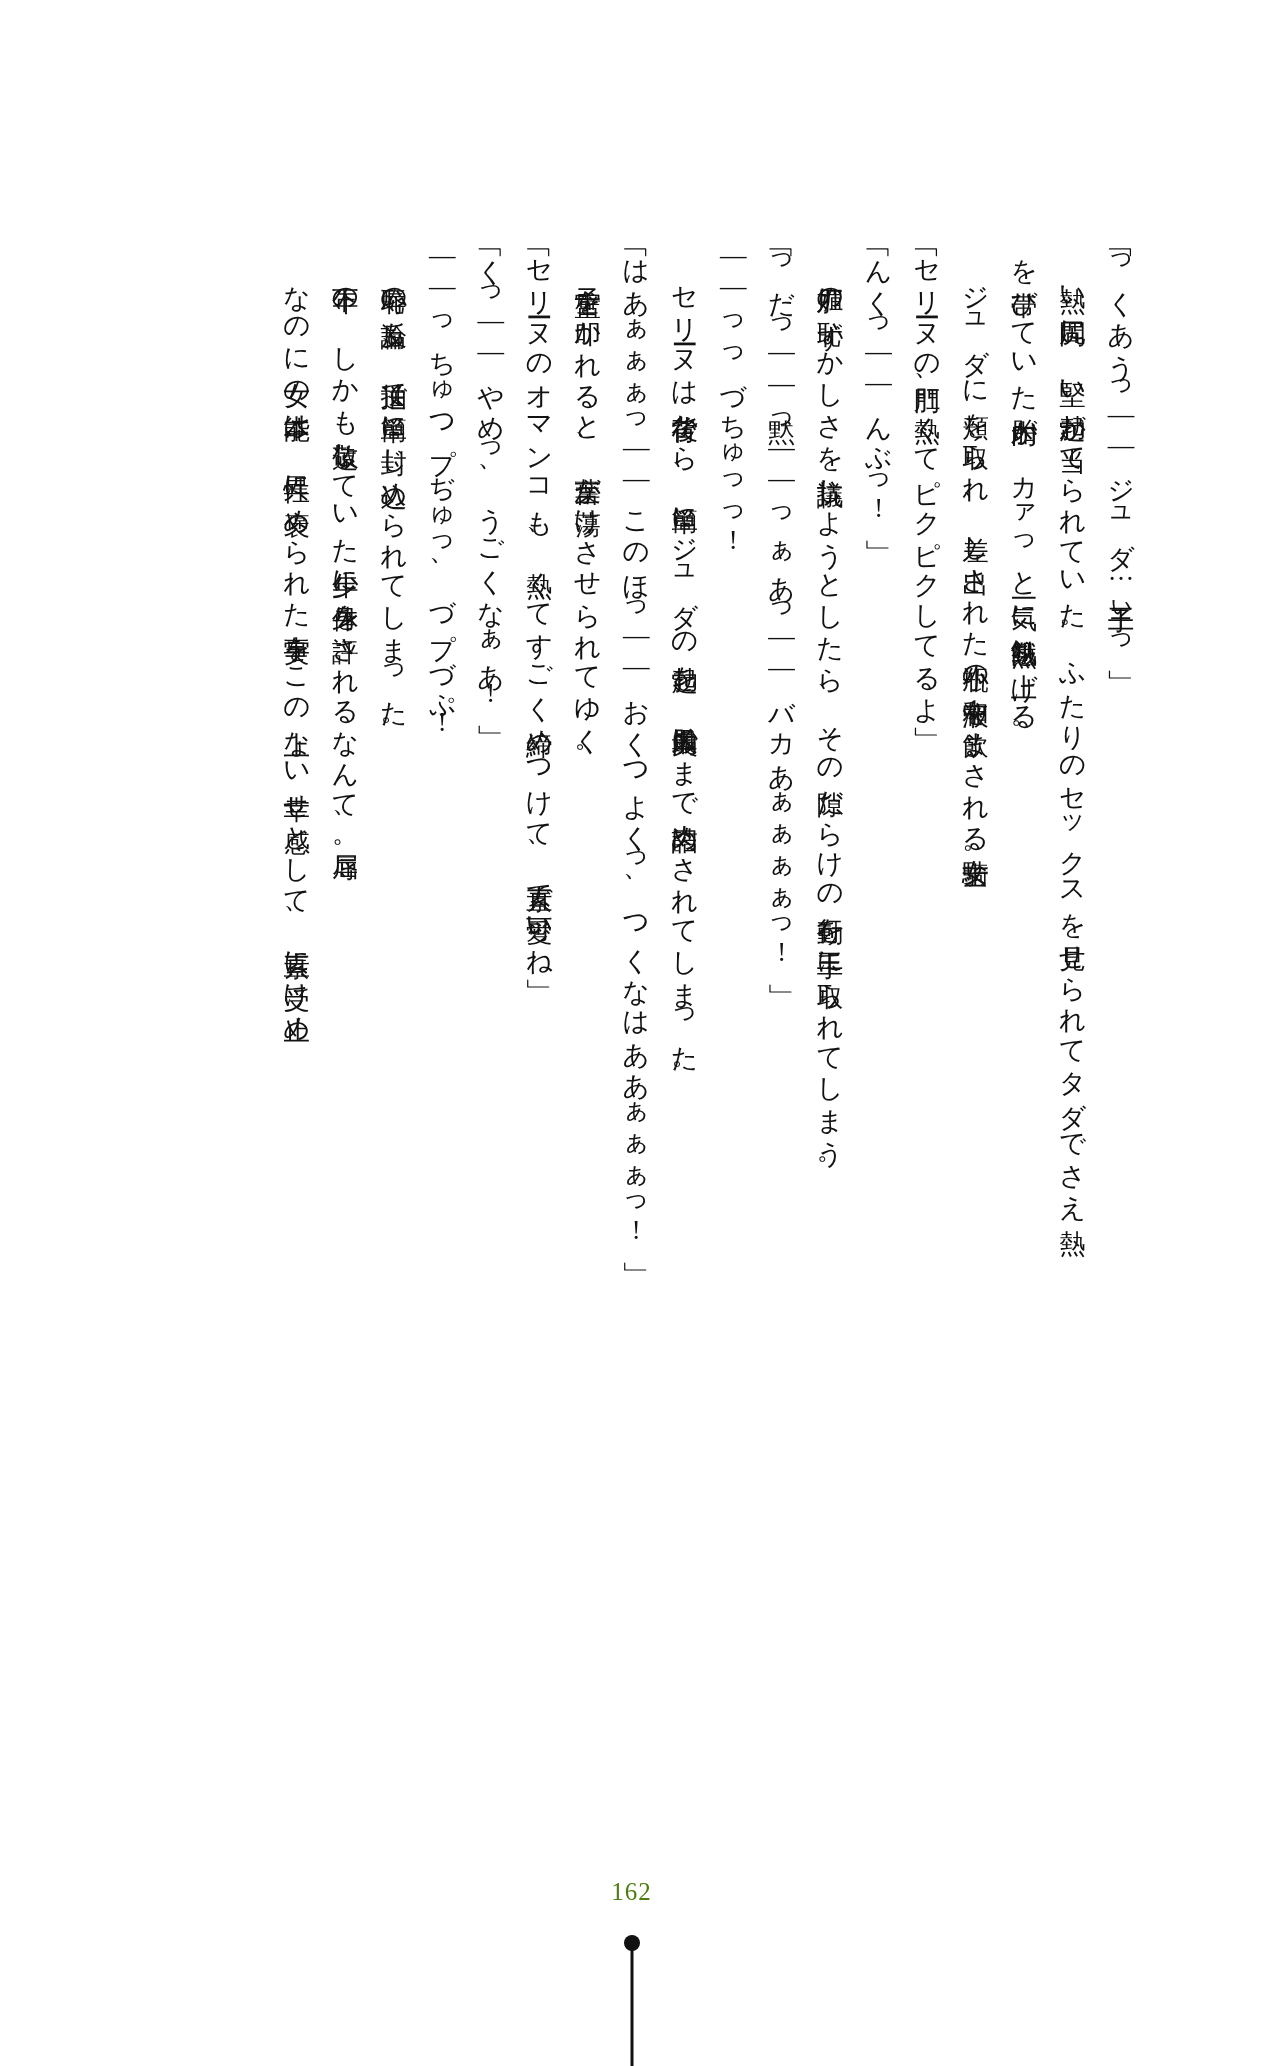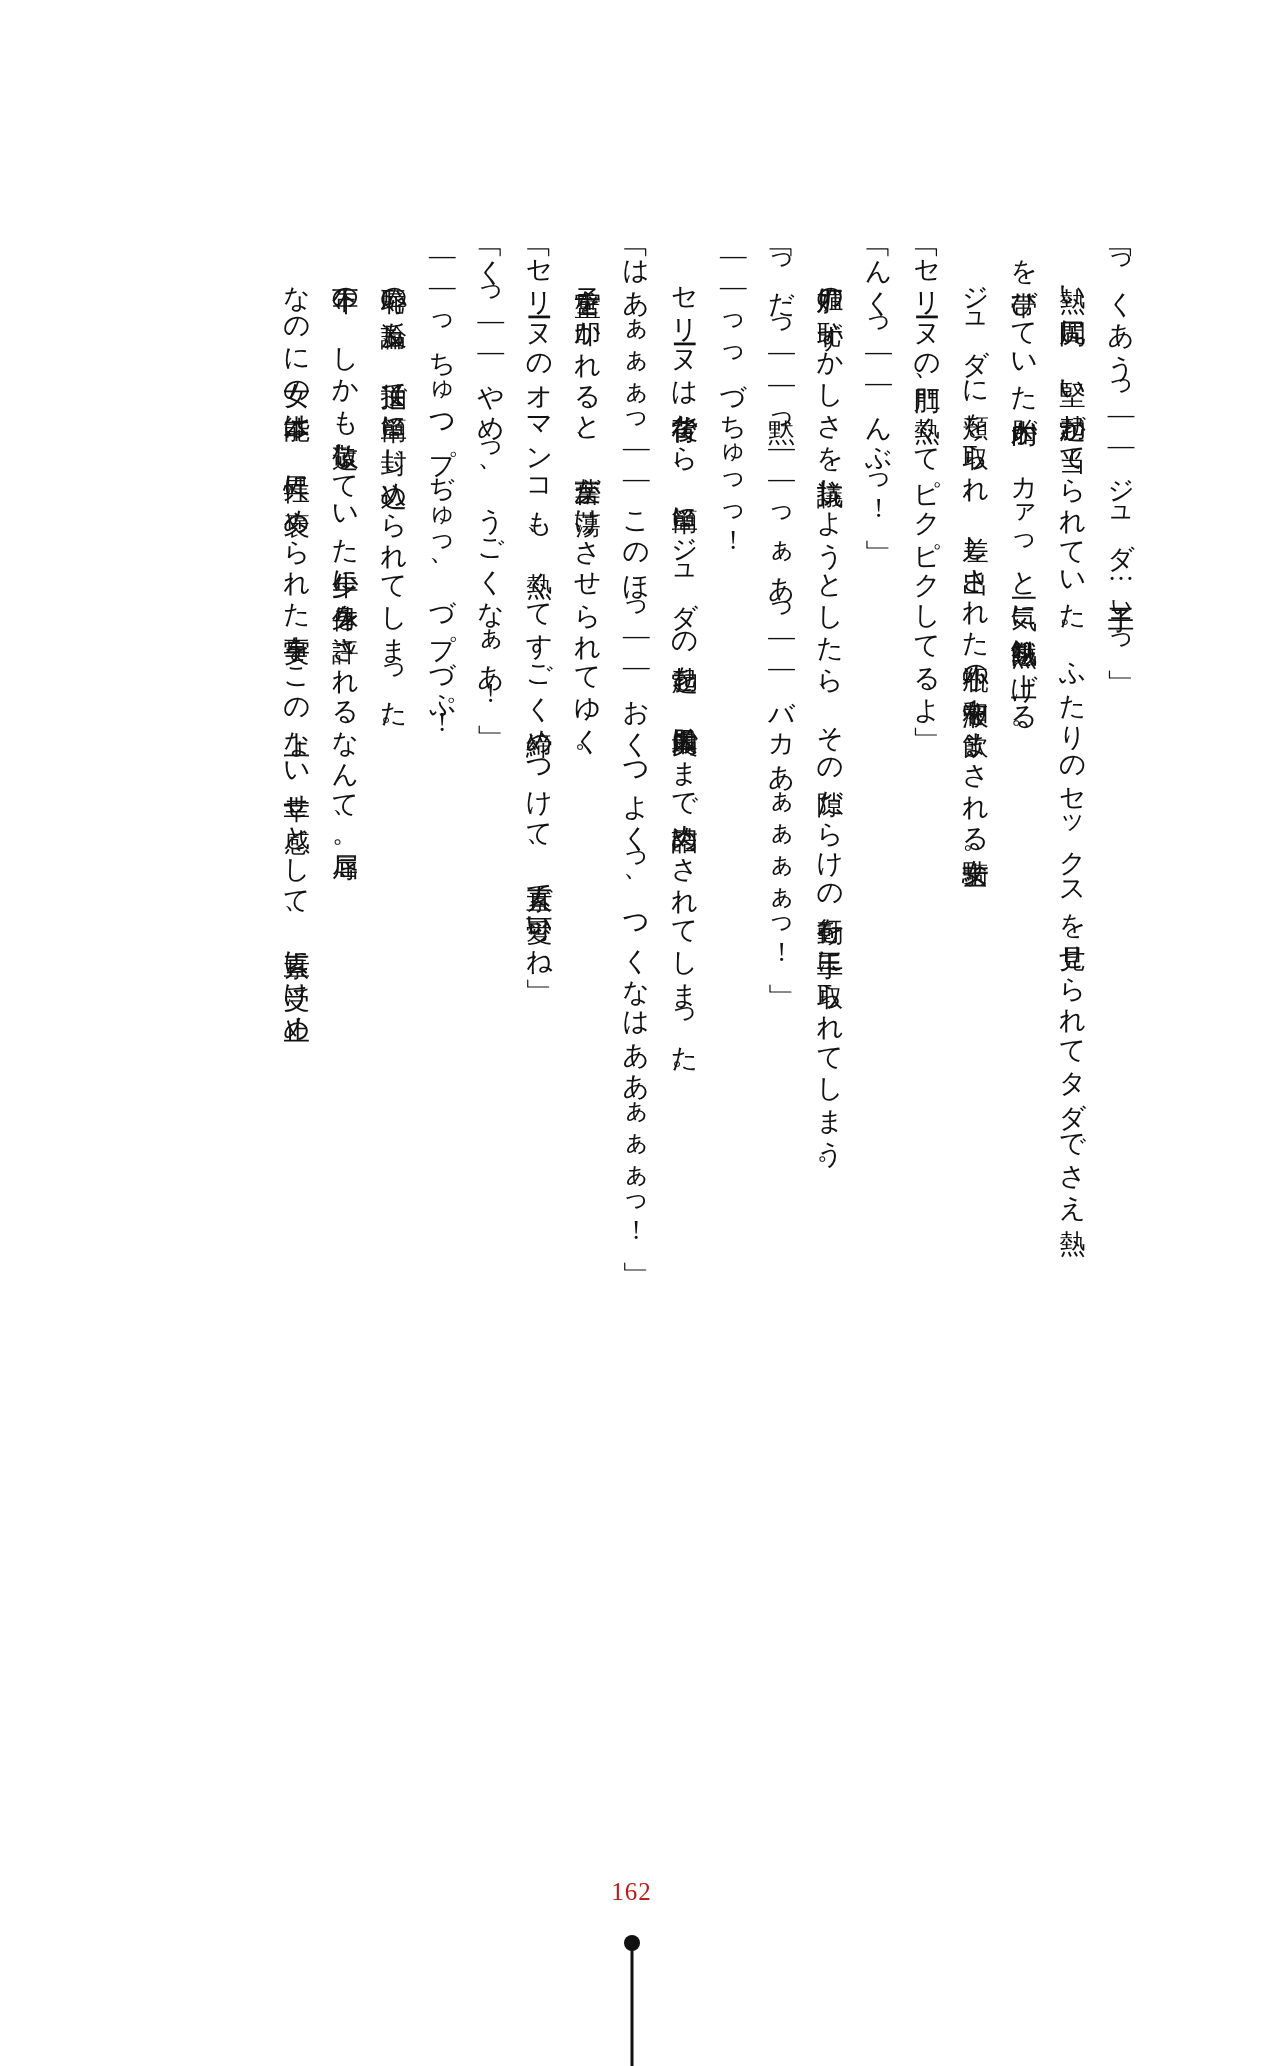--- a/index.html
+++ b/index.html
@@ -50,21 +50,21 @@
 
   #page-number {
     position: absolute;
     left: 0;
     right: 0;
     top: 1878px;
     text-align: center;
     font-family: "Liberation Serif", "DejaVu Serif", serif;
     font-size: 25px;
     letter-spacing: 1px;
-    color: #b91c1c;
+    color: #4d7c0f;
   }
 
   #footer-mark {
     position: absolute;
     left: 50%;
     top: 1935px;
     transform: translateX(-50%);
     width: 16px;
     height: 16px;
     border-radius: 50%;

